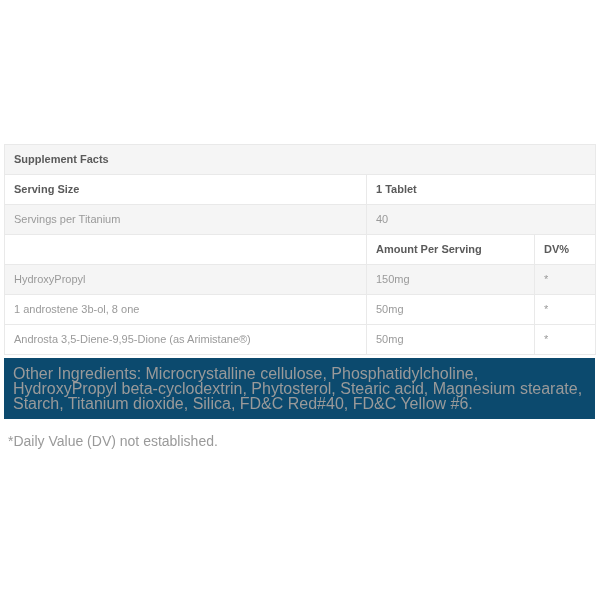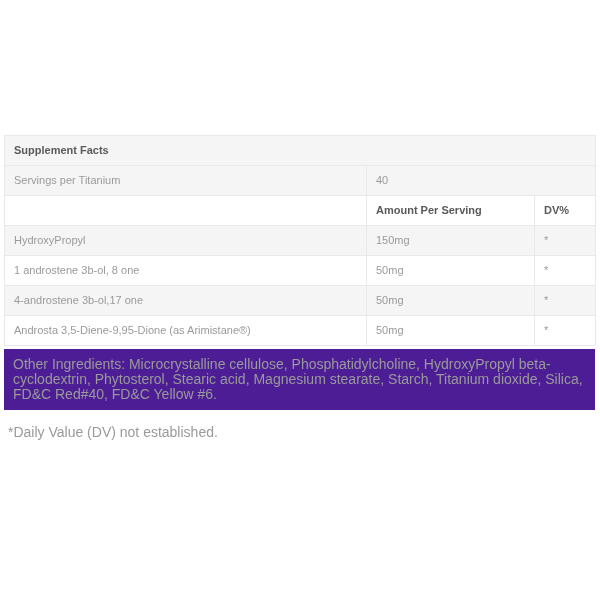--- a/index.html
+++ b/index.html
@@ -13,20 +13,21 @@
   .panel {
     position: absolute;
     top: 135px;
     left: 4px;
     width: 591px;
   }
   table.facts {
     width: 100%;
     border-collapse: collapse;
     table-layout: fixed;
+    margin-top: 9px;
   }
   table.facts td {
     border: 1px solid #e9e9e9;
     padding: 0 9px;
     height: 29px;
     font-size: 11px;
     line-height: 13px;
     color: #9a9a9a;
     vertical-align: middle;
     overflow: hidden;
@@ -37,23 +38,23 @@
     color: #5a5a5a;
   }
   tr.stripe td {
     background: #f5f5f5;
   }
   td.dv {
     font-size: 10px;
   }
   .other-ingredients {
     margin-top: 3px;
-    background: #4c1d95;
+    background: #0c4a6e;
     padding: 8px 9px;
-    font-size: 14px;
+    font-size: 16px;
     line-height: 15px;
     color: #9a9a9a;
   }
   .footnote {
     margin-top: 14px;
     padding-left: 4px;
     font-size: 14px;
     color: #9a9a9a;
   }
 </style>
@@ -64,44 +65,43 @@
   <table class="facts">
     <colgroup>
       <col style="width:362px">
       <col style="width:168px">
       <col style="width:61px">
     </colgroup>
     <tbody>
       <tr class="stripe">
         <td colspan="3" class="b">Supplement Facts</td>
       </tr>
+      <tr>
+        <td class="b">Serving Size</td>
+        <td colspan="2" class="b">1 Tablet</td>
+      </tr>
       <tr class="stripe">
         <td>Servings per Titanium</td>
         <td colspan="2">40</td>
       </tr>
       <tr>
         <td></td>
         <td class="b">Amount Per Serving</td>
         <td class="b">DV%</td>
       </tr>
       <tr class="stripe">
         <td>HydroxyPropyl</td>
         <td>150mg</td>
         <td class="dv">*</td>
       </tr>
       <tr>
         <td>1 androstene 3b-ol, 8 one</td>
         <td>50mg</td>
         <td class="dv">*</td>
       </tr>
-      <tr class="stripe">
-        <td>4-androstene 3b-ol,17 one</td>
-        <td>50mg</td>
-        <td class="dv">*</td>
-      </tr>
       <tr>
         <td>Androsta 3,5-Diene-9,95-Dione (as Arimistane®)</td>
         <td>50mg</td>
         <td class="dv">*</td>
       </tr>
     </tbody>
   </table>
 
   <div class="other-ingredients">Other Ingredients: Microcrystalline cellulose, Phosphatidylcholine, HydroxyPropyl beta-cyclodextrin, Phytosterol, Stearic acid, Magnesium stearate, Starch, Titanium dioxide, Silica, FD&amp;C Red#40, FD&amp;C Yellow #6.</div>
 

